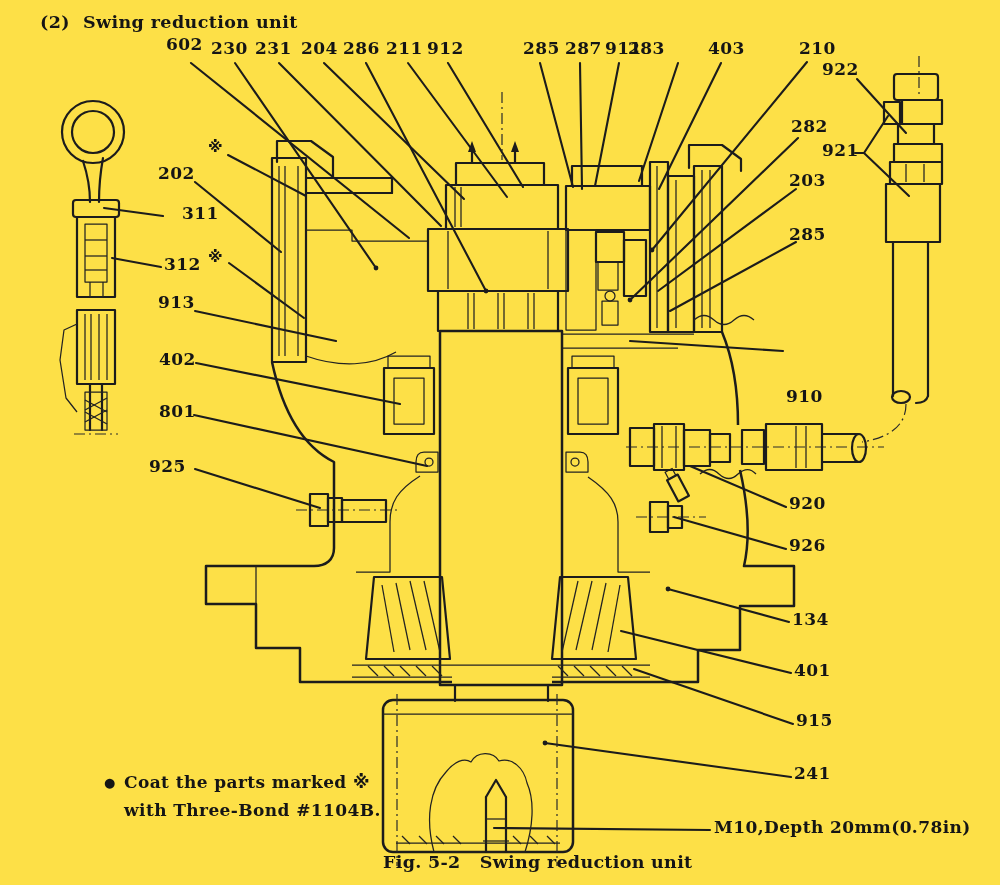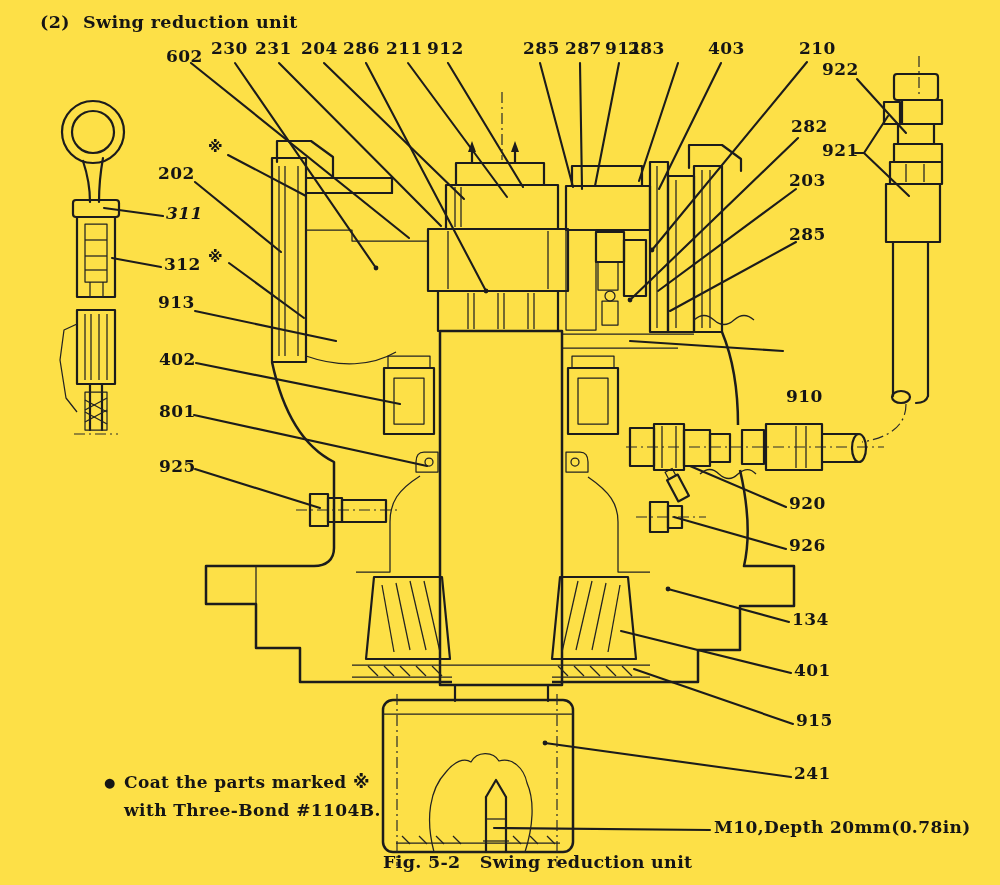--- a/index.html
+++ b/index.html
@@ -302,21 +302,21 @@
         <line class="o1" x1="453" y1="836" x2="461" y2="844"></line>
         <line class="o1" x1="513" y1="836" x2="521" y2="844"></line>
         <line class="o1" x1="530" y1="836" x2="538" y2="844"></line>
         <line class="o1" x1="547" y1="836" x2="555" y2="844"></line>
       </g>
     </g>
   </svg>
 
   <div class="txt title" style="left:40px;top:13px;">(2)  Swing reduction unit</div>
 
-  <div class="txt" style="left:166px;top:48px;">602</div>
+  <div class="txt" style="left:166px;top:36px;">602</div>
   <div class="txt" style="left:211px;top:40px;">230</div>
   <div class="txt" style="left:255px;top:40px;">231</div>
   <div class="txt" style="left:301px;top:40px;">204</div>
   <div class="txt" style="left:343px;top:40px;">286</div>
   <div class="txt" style="left:386px;top:40px;">211</div>
   <div class="txt" style="left:427px;top:40px;">912</div>
 
   <div class="txt" style="left:523px;top:40px;">285</div>
   <div class="txt" style="left:565px;top:40px;">287</div>
   <div class="txt" style="left:605px;top:40px;">911</div>
@@ -332,27 +332,27 @@
   <div class="txt" style="left:786px;top:342px;margin-top:46px;">910</div>
   <div class="txt" style="left:789px;top:495px;">920</div>
   <div class="txt" style="left:789px;top:537px;">926</div>
   <div class="txt" style="left:792px;top:611px;">134</div>
   <div class="txt" style="left:794px;top:662px;">401</div>
   <div class="txt" style="left:796px;top:712px;">915</div>
   <div class="txt" style="left:794px;top:765px;">241</div>
 
   <div class="txt mark" style="left:208px;top:140px;">※</div>
   <div class="txt" style="left:158px;top:165px;">202</div>
-  <div class="txt" style="left:166px;top:205px;font-style:italic;">311</div>
+  <div class="txt" style="left:182px;top:205px;">311</div>
   <div class="txt" style="left:164px;top:256px;">312</div>
   <div class="txt mark" style="left:208px;top:250px;">※</div>
   <div class="txt" style="left:158px;top:294px;">913</div>
   <div class="txt" style="left:159px;top:351px;">402</div>
   <div class="txt" style="left:159px;top:403px;">801</div>
-  <div class="txt" style="left:159px;top:458px;">925</div>
+  <div class="txt" style="left:149px;top:458px;">925</div>
 
   <div class="txt" style="left:714px;top:819px;">M10,Depth 20mm(0.78in)</div>
 
   <div style="position:absolute;left:124px;top:772px;">
     <span class="note-bullet">●</span>
     <div class="note-line">Coat the parts marked ※</div>
     <div class="note-line" style="margin-top:8px;">with Three-Bond #1104B.</div>
   </div>
 
   <div class="txt caption" style="left:383px;top:853px;">Fig. 5-2   Swing reduction unit</div>

